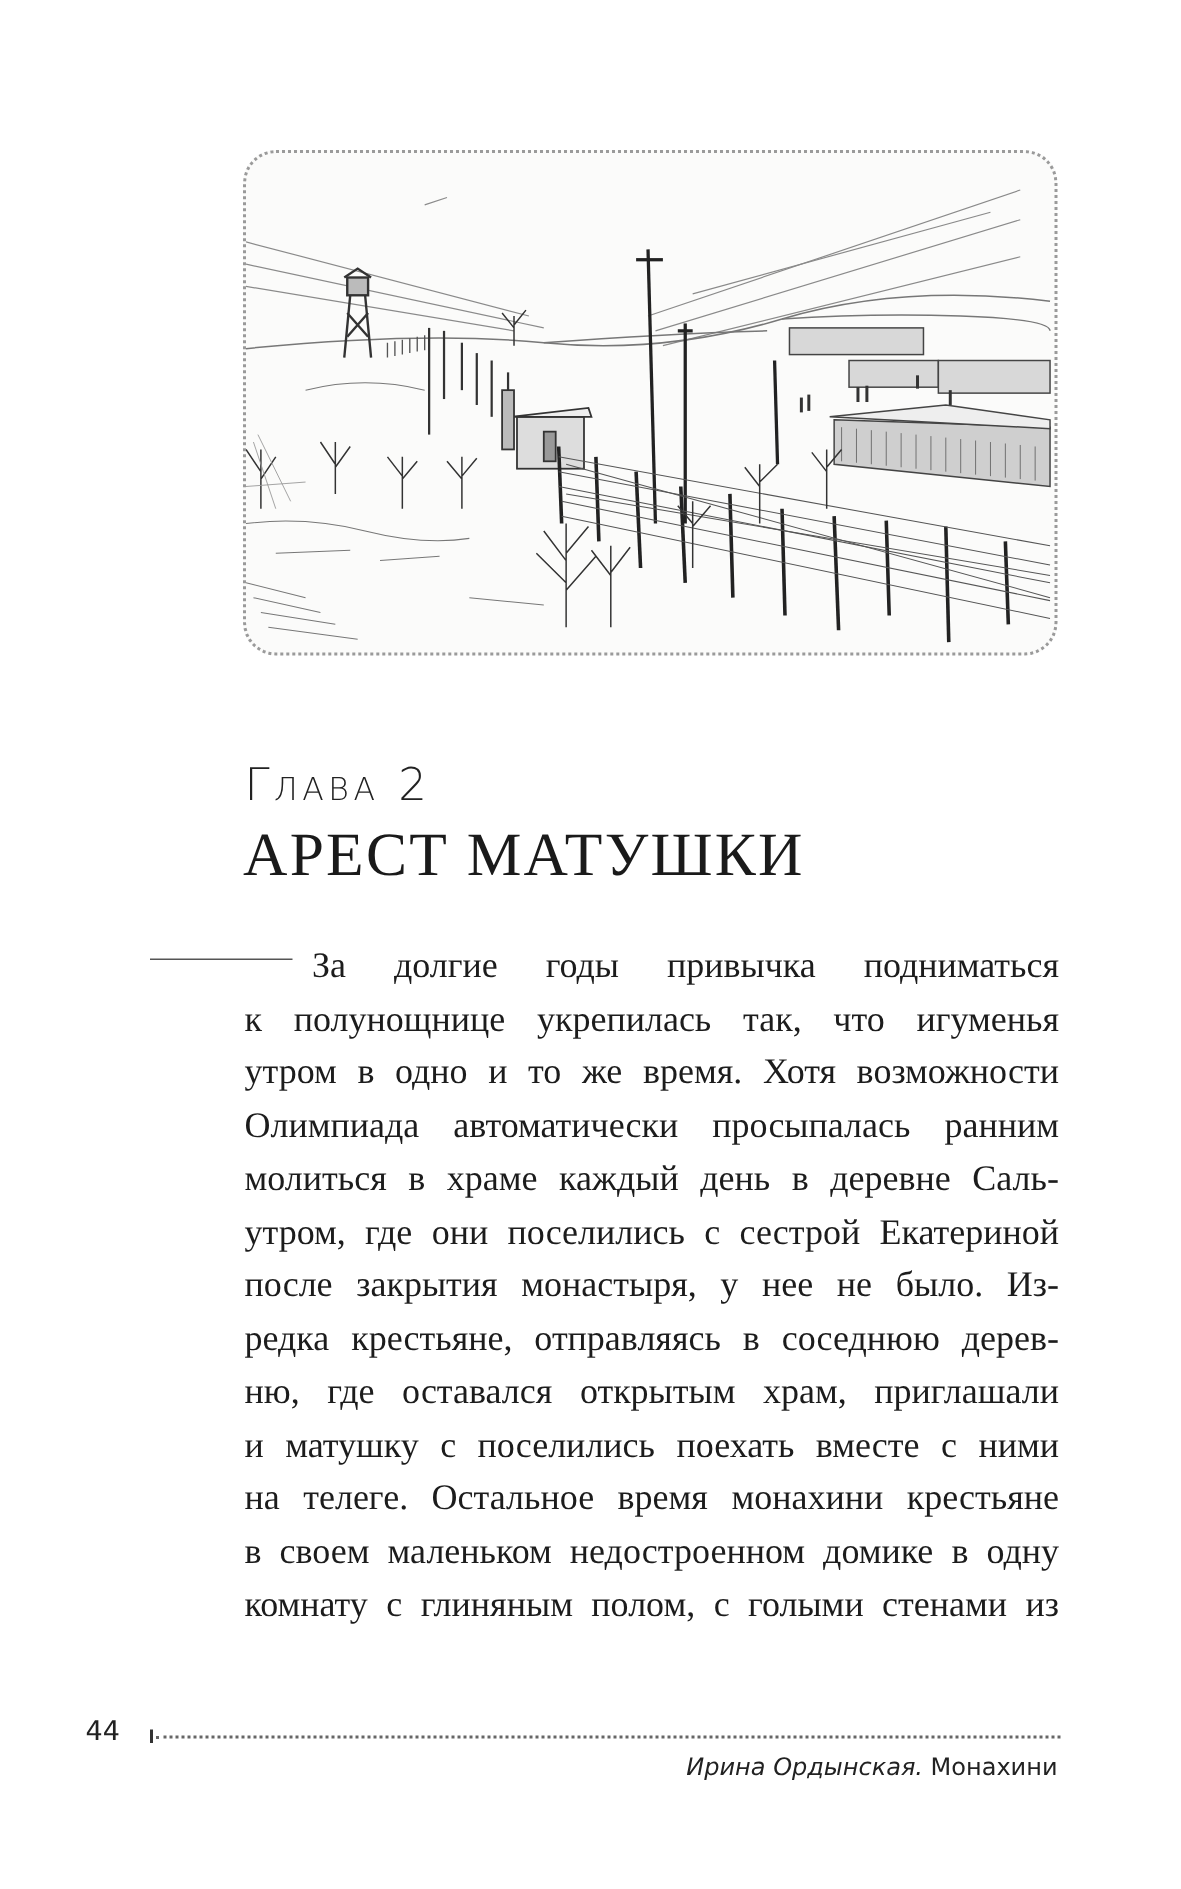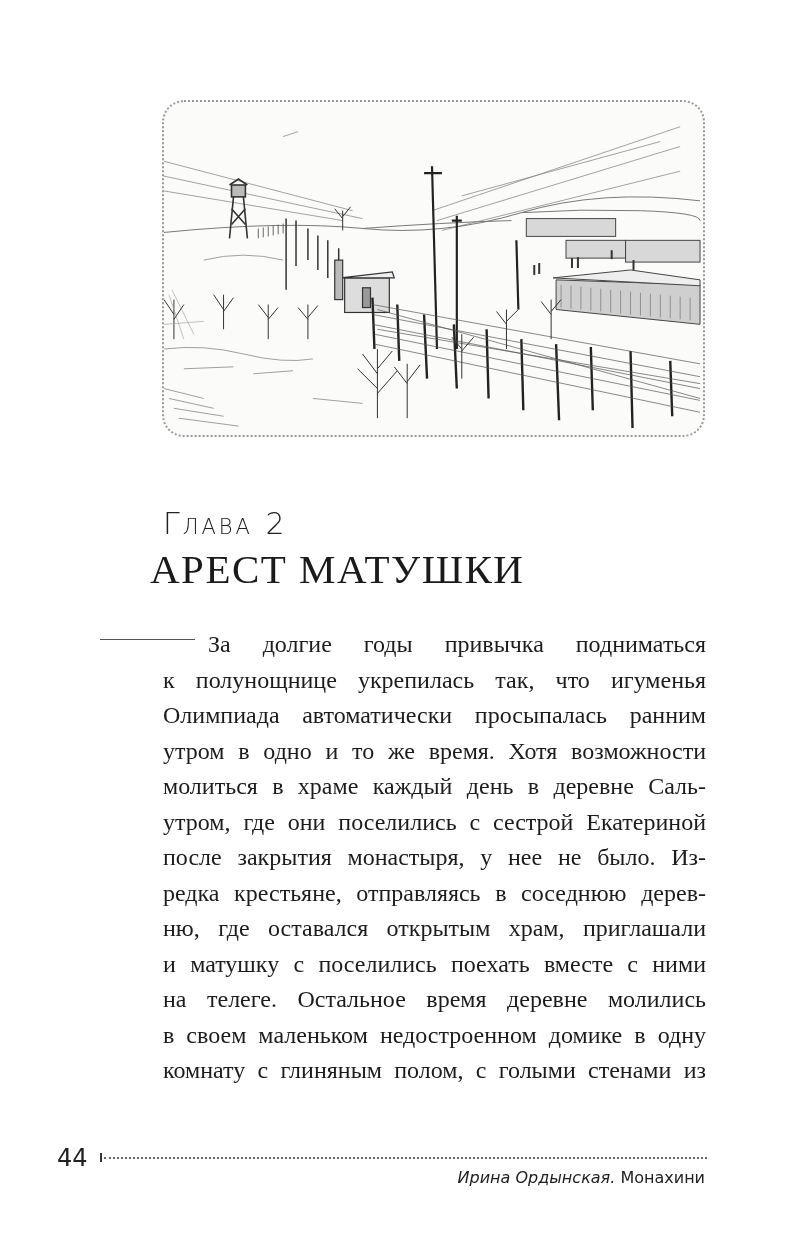--- a/index.html
+++ b/index.html
@@ -12,21 +12,21 @@
   }
   .illustration-frame svg { display: block; width: 100%; height: 100%; }
 
   .chapter-label {
     position: absolute; left: 163px; top: 472px;
     font-family: "DejaVu Sans", sans-serif; font-weight: 200;
     font-size: 30px; letter-spacing: 3px; color: #222;
     font-variant: small-caps; line-height: 1; margin-top: 37px;
   }
   .chapter-title {
-    position: absolute; left: 150px; top: 522px;
+    position: absolute; left: 162px; top: 522px;
     font-family: "Liberation Serif", serif; font-size: 41px;
     letter-spacing: 1.5px; color: #1a1a1a; line-height: 1; font-weight: normal;
   }
 
   .indent-rule {
     position: absolute; left: 100px; top: 639px; width: 95px; height: 0;
     border-top: 1px solid #555;
   }
 
   .body-text {
@@ -39,21 +39,21 @@
 
   .footer-rule {
     position: absolute; left: 104px; top: 1157px; width: 603px; height: 0;
     border-top: 2px dotted #666;
   }
   .footer-tick {
     position: absolute; left: 100px; top: 1153px; width: 2px; height: 9px; background: #333;
   }
   .page-number {
     position: absolute; left: 57px; top: 1146px;
-    font-family: "DejaVu Sans", sans-serif; font-size: 24px; color: #222; line-height: 1;
+    font-family: "DejaVu Sans", sans-serif; font-size: 18px; color: #222; line-height: 1;
   }
   .running-footer {
     position: absolute; right: 82px; top: 1170px;
     font-family: "DejaVu Sans", sans-serif; font-size: 16px; color: #222; line-height: 1;
     white-space: nowrap;
   }
   .running-footer .author { font-style: italic; margin-top: 40px; }
 </style>
 </head>
 <body>
@@ -184,29 +184,29 @@
 </div>
 
 <div class="chapter-label">Глава 2</div>
 <h1 class="chapter-title">АРЕСТ МАТУШКИ</h1>
 
 <div class="indent-rule"></div>
 
 <div class="body-text">
   <span class="line first">За долгие годы привычка подниматься</span>
   <span class="line">к полунощнице укрепилась так, что игуменья</span>
+  <span class="line">утром в одно и то же время. Хотя возможности</span>
   <span class="line">Олимпиада автоматически просыпалась ранним</span>
-  <span class="line">утром в одно и то же время. Хотя возможности</span>
   <span class="line">молиться в храме каждый день в деревне Саль-</span>
   <span class="line">утром, где они поселились с сестрой Екатериной</span>
   <span class="line">после закрытия монастыря, у нее не было. Из-</span>
   <span class="line">редка крестьяне, отправляясь в соседнюю дерев-</span>
   <span class="line">ню, где оставался открытым храм, приглашали</span>
   <span class="line">и матушку с поселились поехать вместе с ними</span>
-  <span class="line">на телеге. Остальное время деревне молились</span>
+  <span class="line">на телеге. Остальное время монахини крестьяне</span>
   <span class="line">в своем маленьком недостроенном домике в одну</span>
   <span class="line">комнату с глиняным полом, с голыми стенами из</span>
 </div>
 
 <div class="page-number">44</div>
 <div class="footer-tick"></div>
 <div class="footer-rule"></div>
 <div class="running-footer">
   <span class="author">Ирина Ордынская.</span>
   <span class="book-title">Монахини</span>

